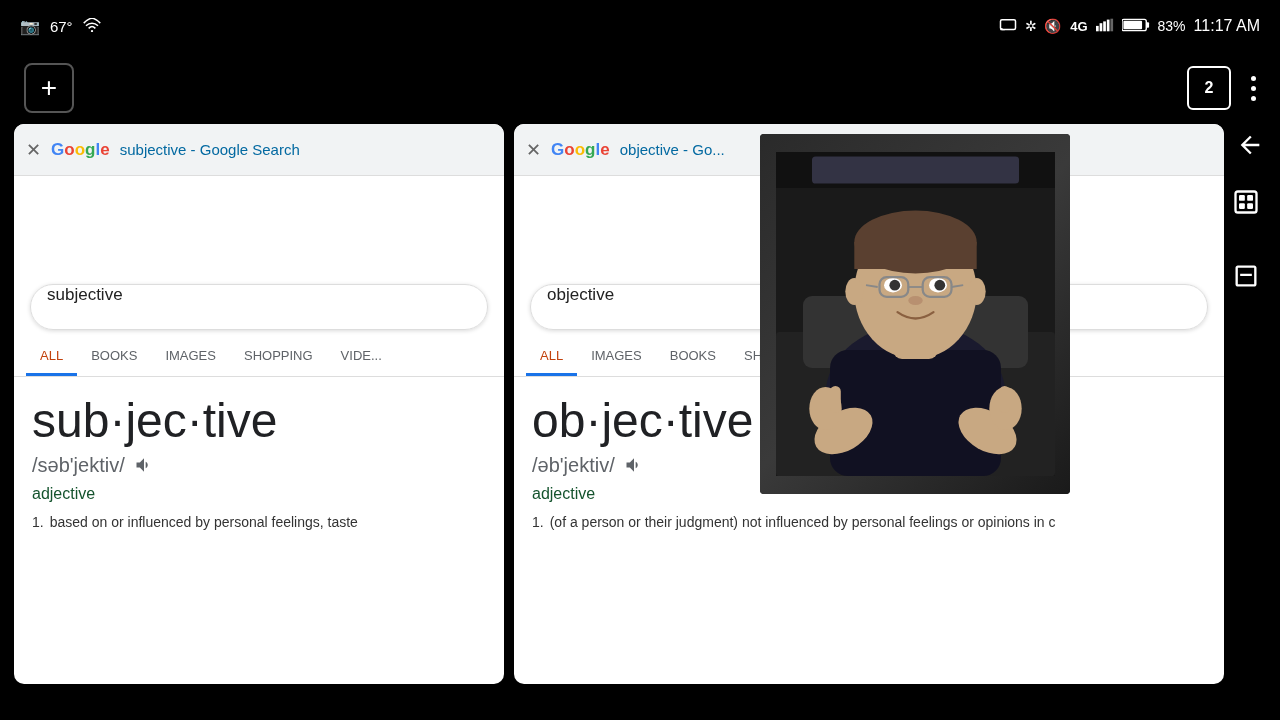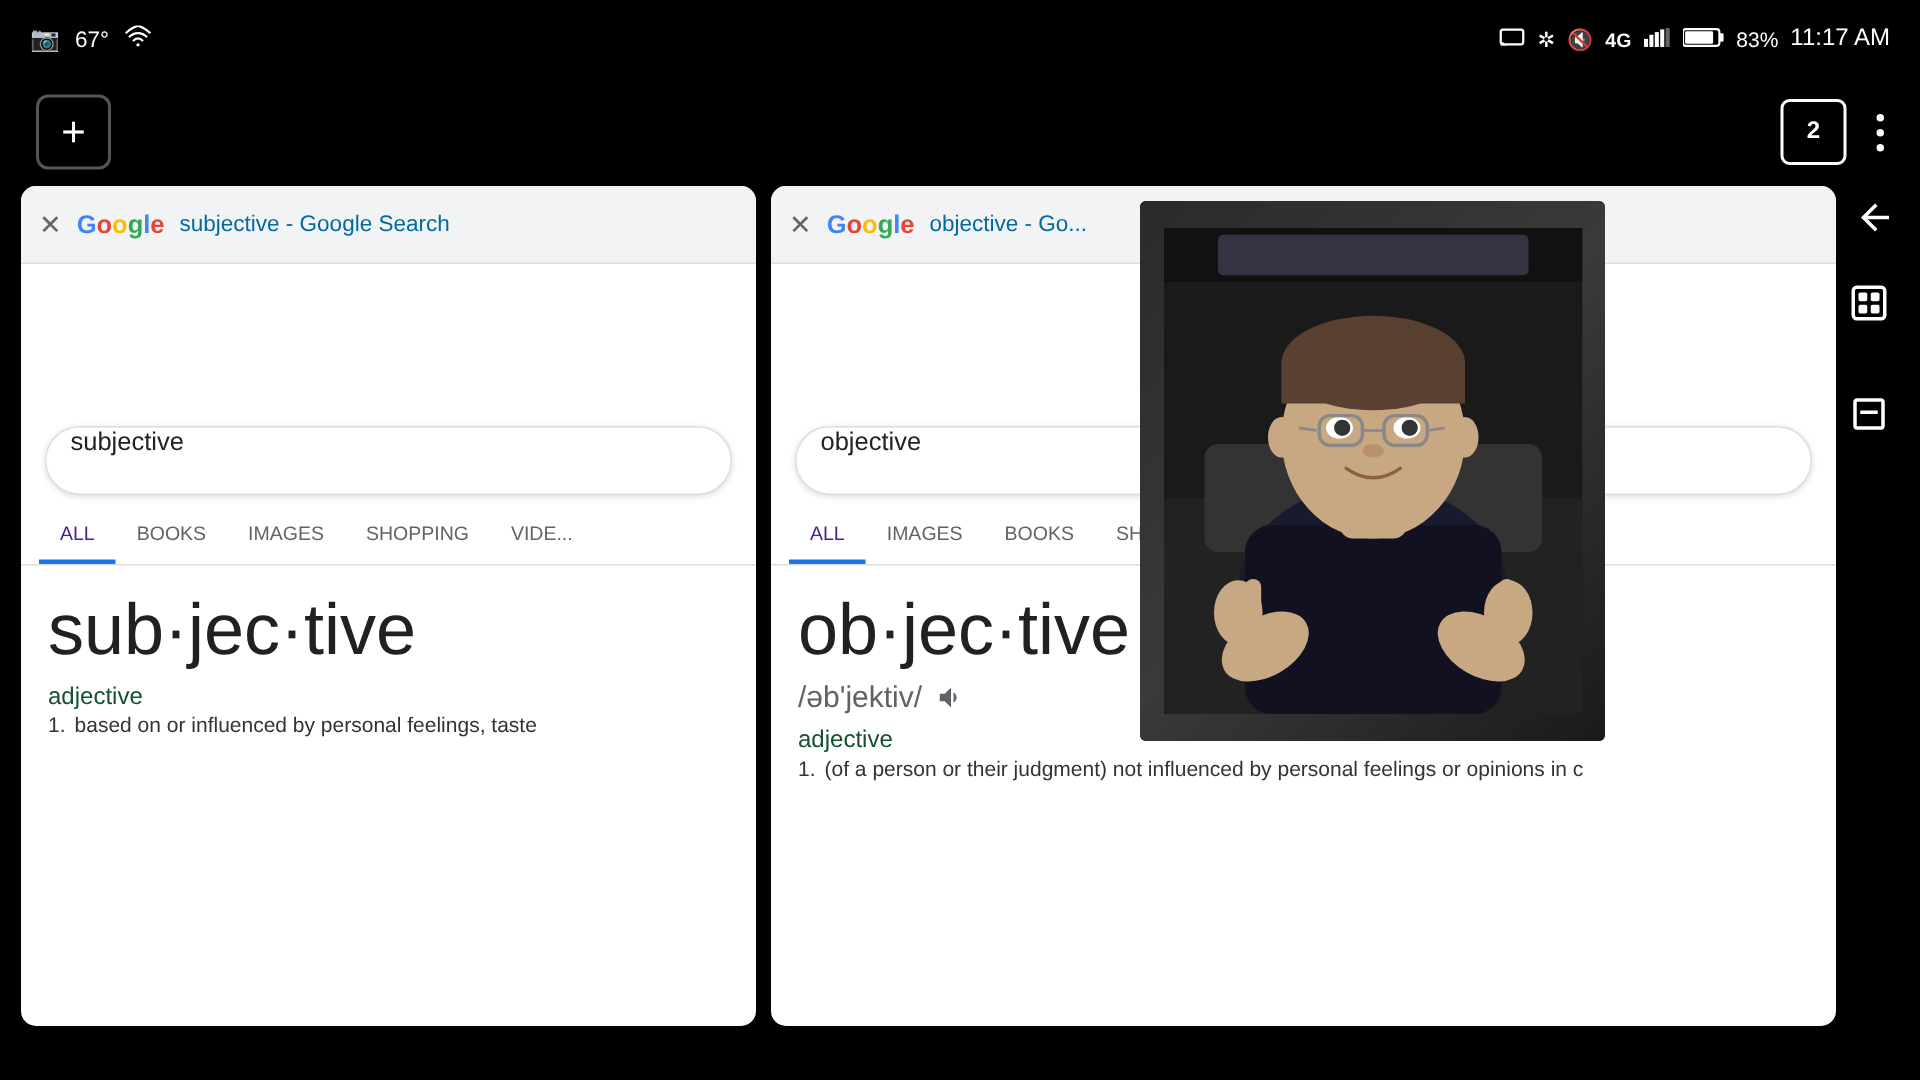--- a/index.html
+++ b/index.html
@@ -195,21 +195,21 @@
     }
     .search-tab {
       padding: 10px 14px;
       font-size: 13px;
       font-weight: 500;
       color: #5f6368;
       cursor: pointer;
       white-space: nowrap;
     }
     .search-tab.active {
-      color: #4c1d95;
+      color: #c2410c;
       border-bottom: 3px solid #1a73e8;
     }
 
     
     .dict-result {
       padding: 18px 18px 0 18px;
     }
     .dict-word {
       font-size: 48px;
       font-weight: 300;
@@ -236,21 +236,21 @@
       color: #5f6368;
     }
     .dict-pos {
       font-size: 16px;
       color: #14532d;
       margin-top: 8px;
     }
     .dict-def {
       font-size: 14px;
       color: #333;
-      margin-top: 0;
+      margin-top: 10px;
       line-height: 1.4;
     }
     .dict-num {
       display: inline;
       margin-right: 6px;
     }
 
     
     .video-overlay {
       position: absolute;
@@ -395,20 +395,28 @@
       <div class="search-tab">BOOKS</div>
       <div class="search-tab">IMAGES</div>
       <div class="search-tab">SHOPPING</div>
       <div class="search-tab">VIDE...</div>
     </div>
 
     <div class="dict-result">
       <div class="dict-word">
         sub<span class="dict-dot">·</span>jec<span class="dict-dot">·</span>tive
       </div>
+      <div class="dict-phonetic">
+        <span>/səb'jektiv/</span>
+        <span class="sound-icon">
+          <svg width="20" height="20" viewBox="0 0 24 24" fill="#5f6368">
+            <path d="M3 9v6h4l5 5V4L7 9H3zm13.5 3c0-1.77-1.02-3.29-2.5-4.03v8.05c1.48-.73 2.5-2.25 2.5-4.02z"></path>
+          </svg>
+        </span>
+      </div>
       <div class="dict-pos">adjective</div>
       <div class="dict-def">
         <span class="dict-num">1.</span><span>based on or influenced by personal feelings, taste</span>
       </div>
     </div>
   </div>
 
   <div class="tab-right">
     <div class="tab-header">
       <span class="tab-close">✕</span>

